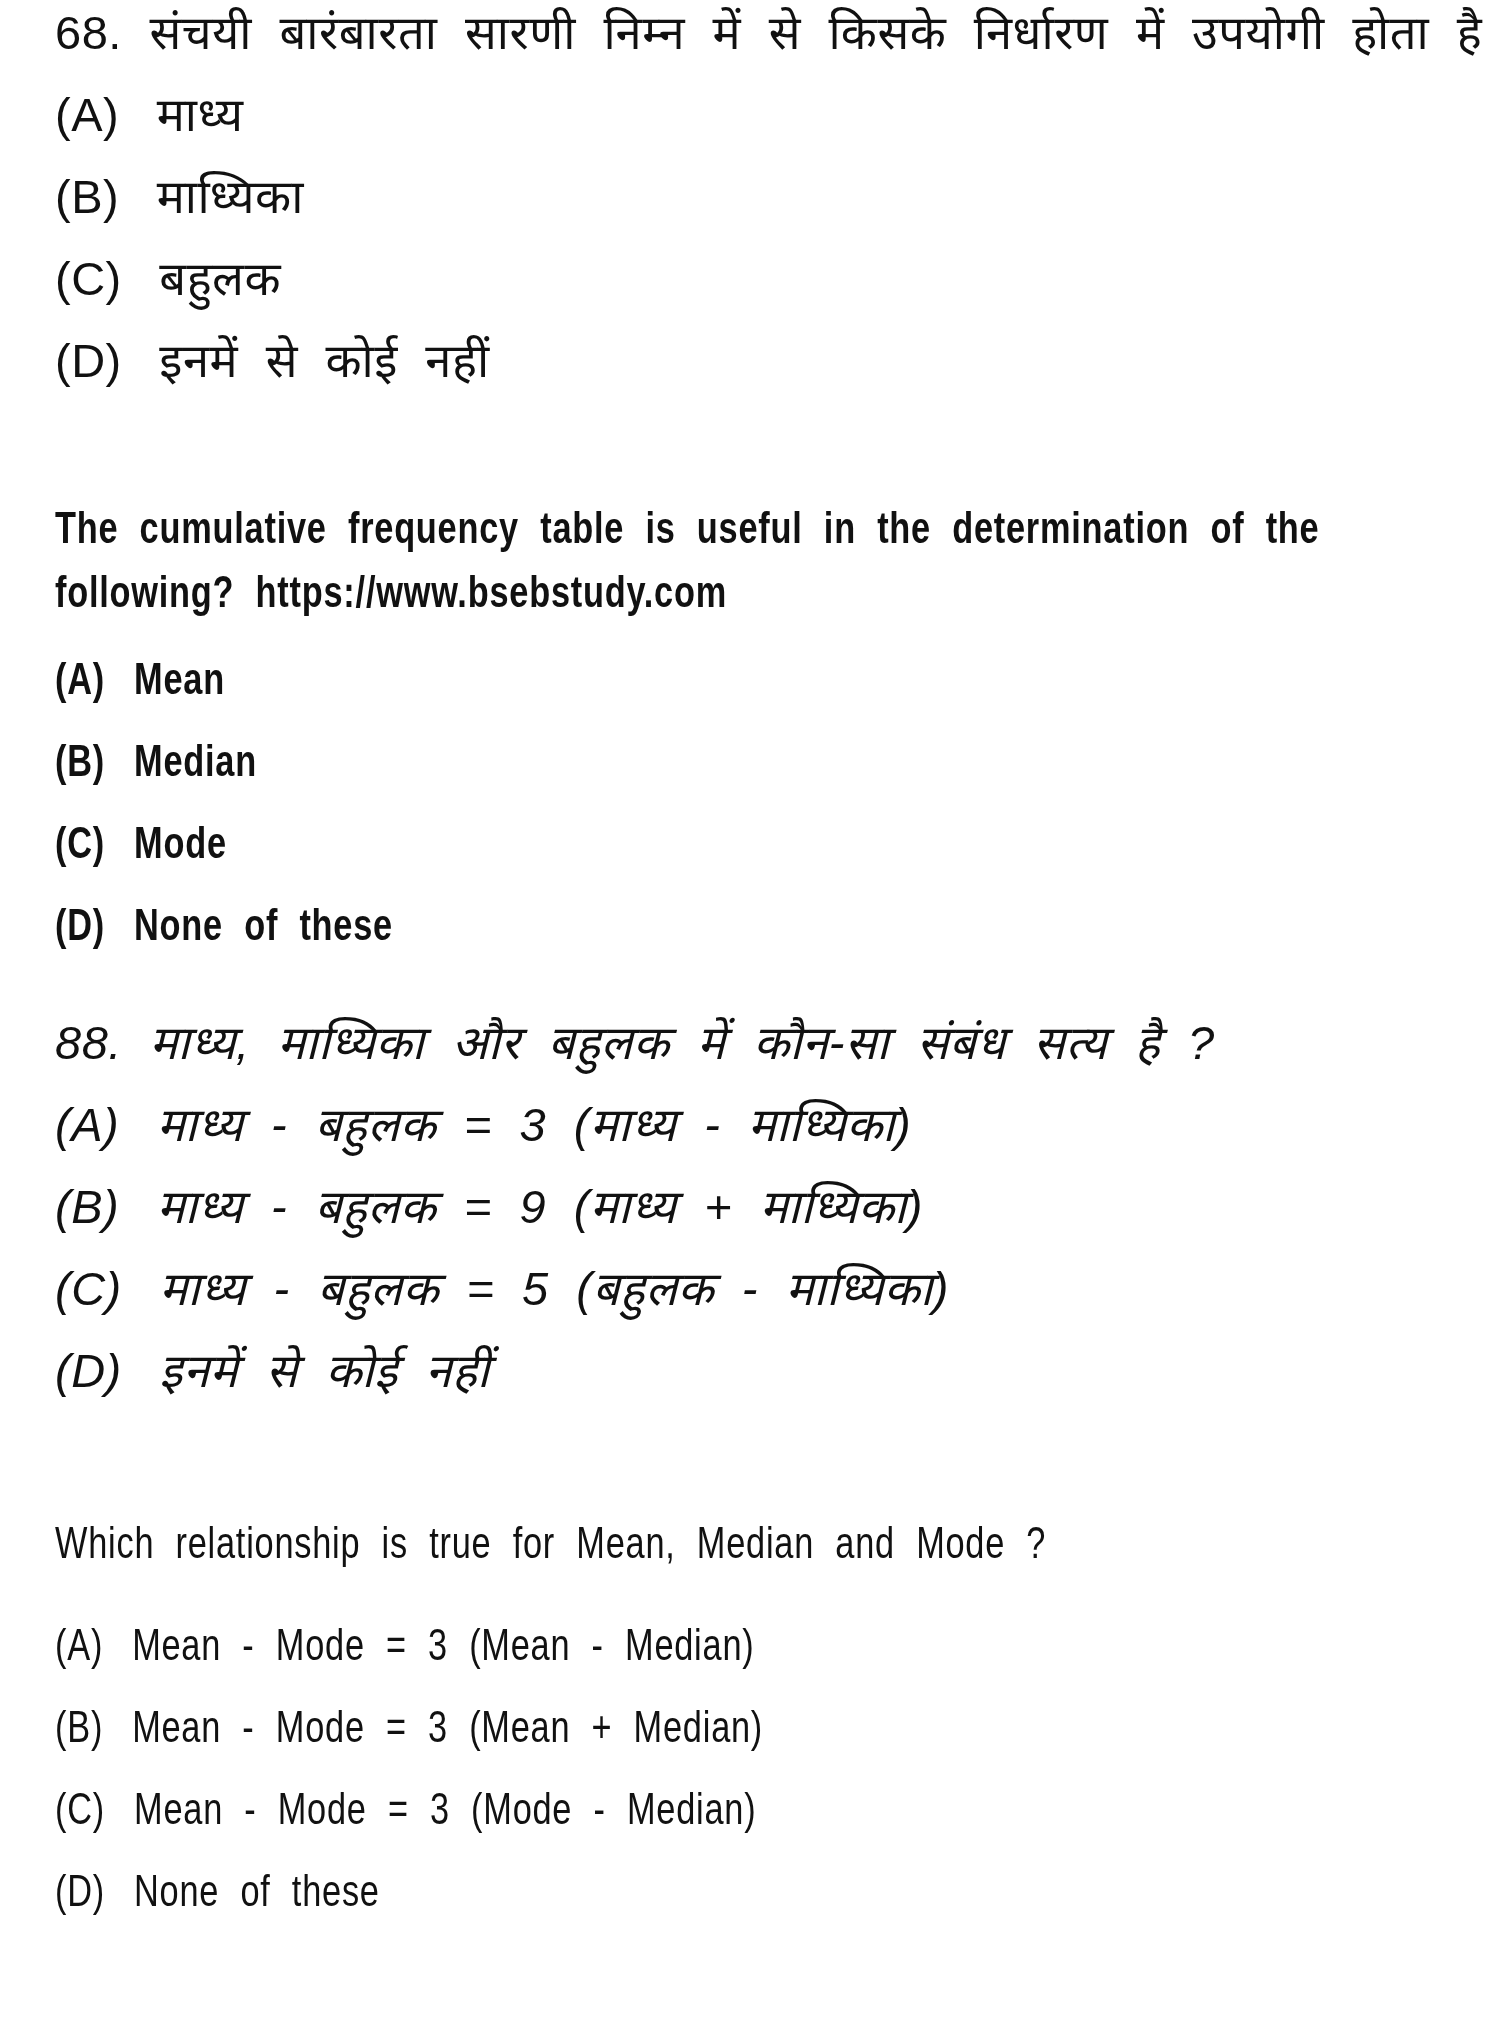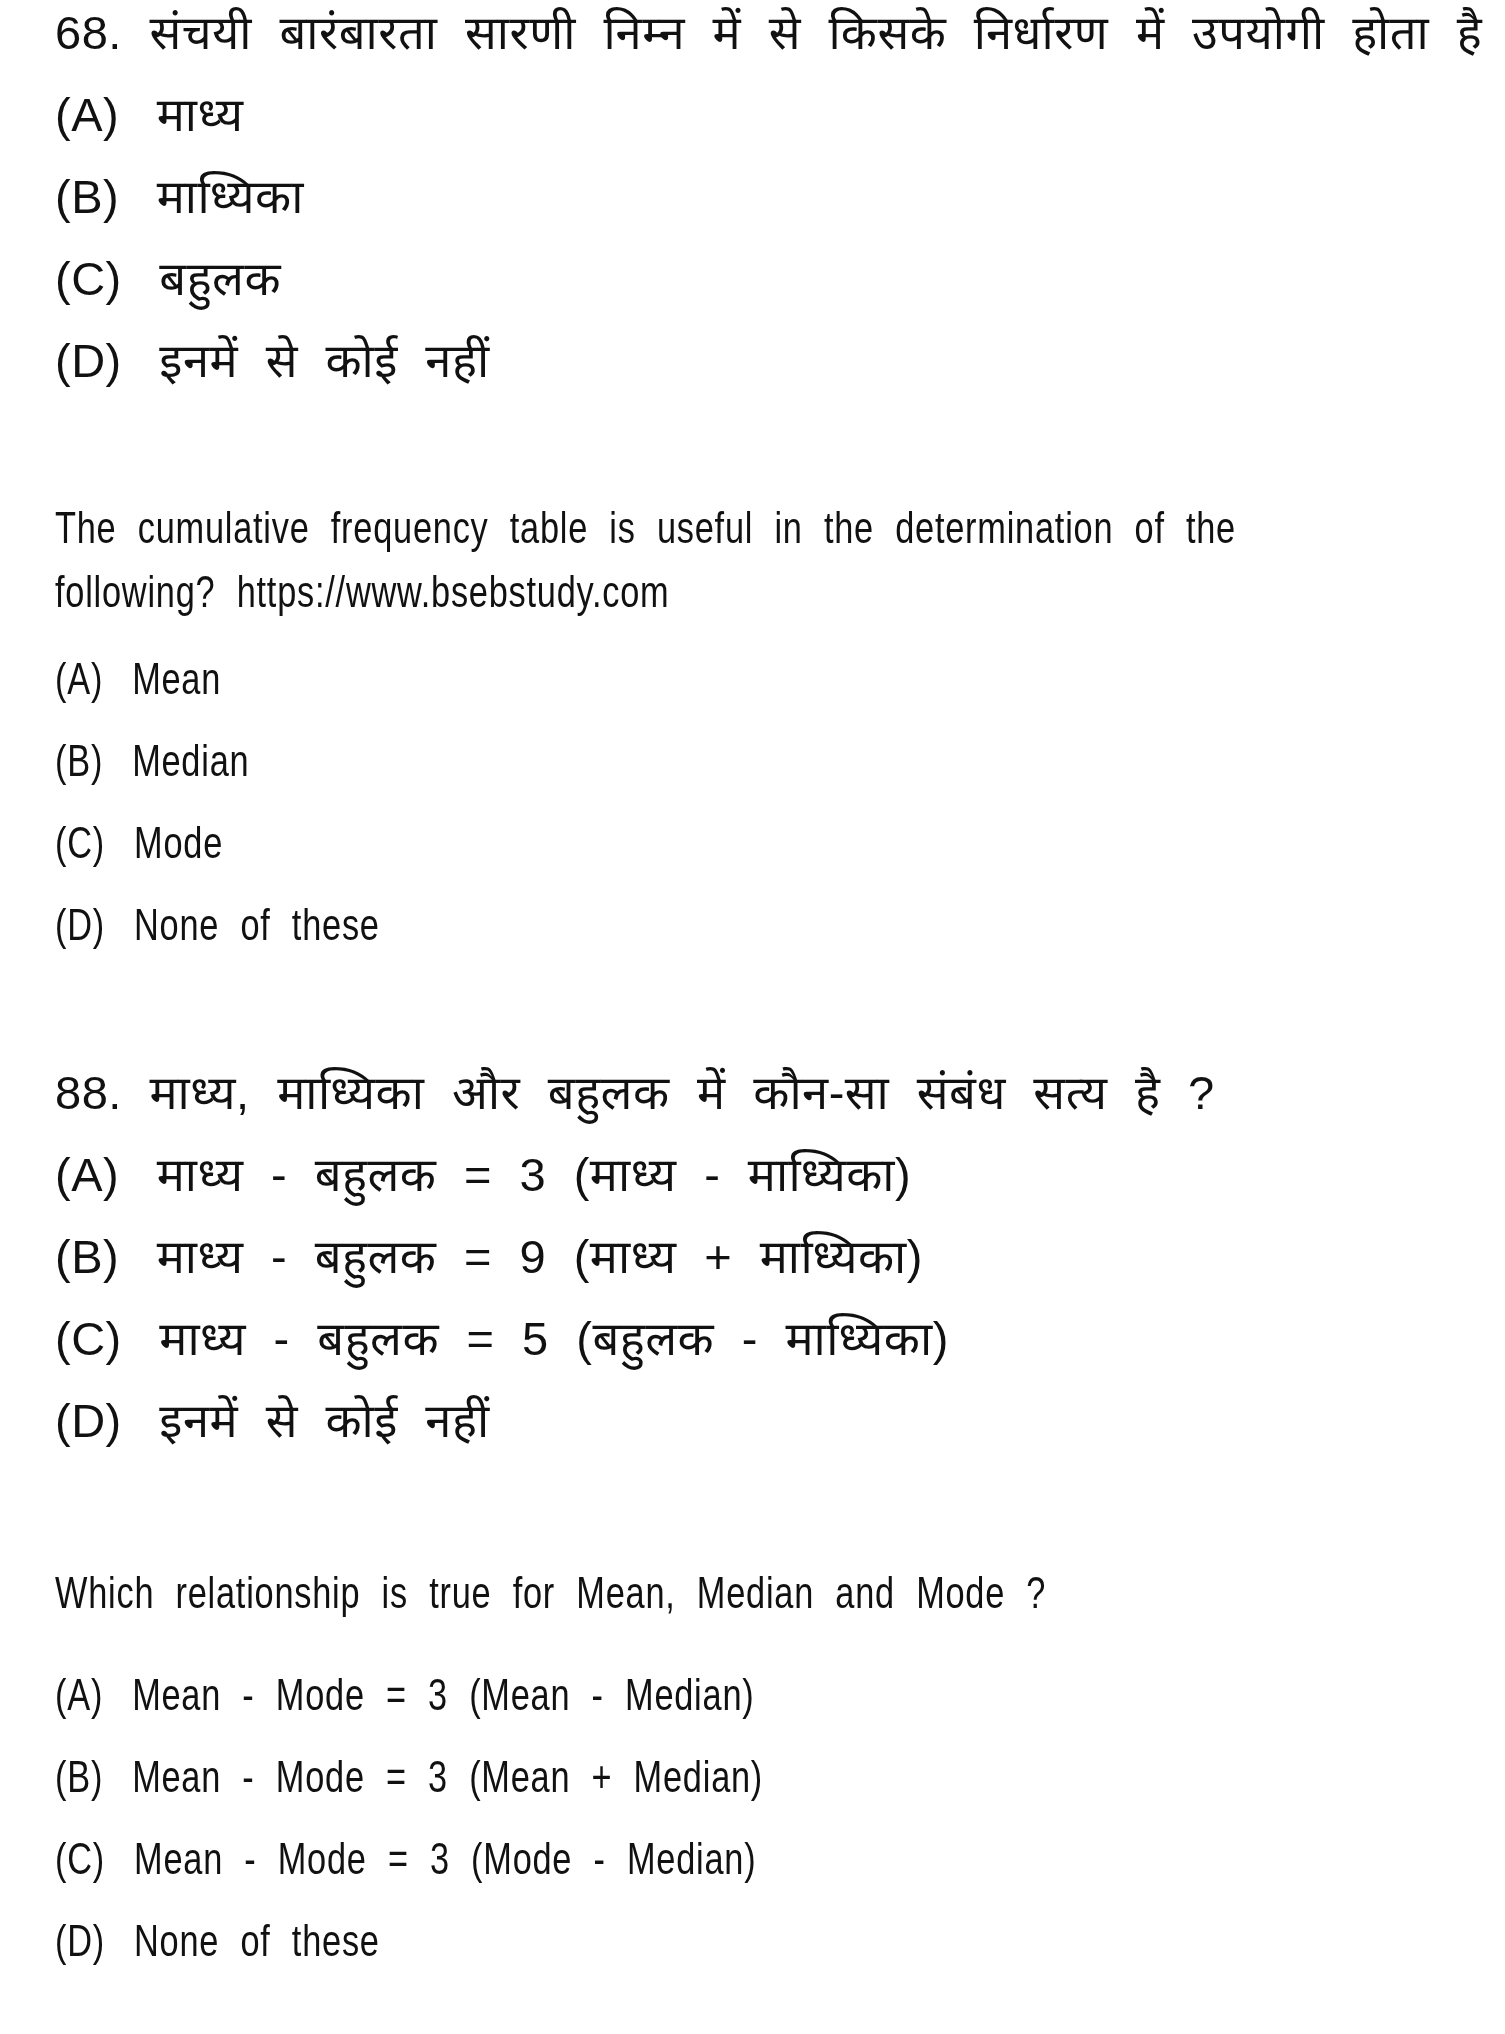--- a/index.html
+++ b/index.html
@@ -44,22 +44,22 @@
   }
   .opt-en {
     margin-top: 32px;
   }
   .opt-en.first {
     margin-top: 30px;
   }
   .opt-en.first-q88 {
     margin-top: 45px;
   }
-  .sec-q87-en { margin-top: 108px; }
-  .sec-q88-hi { margin-top: 116px; }
+  .sec-q87-en { margin-top: 108px; font-weight: bold; }
+  .sec-q88-hi { margin-top: 66px; font-style: italic; }
   .sec-q88-en { margin-top: 113px; }
   .olabel {
     display: inline-block;
     margin-right: 10px;
   }
 </style>
 </head>
 <body>
 
 <div class="page">

